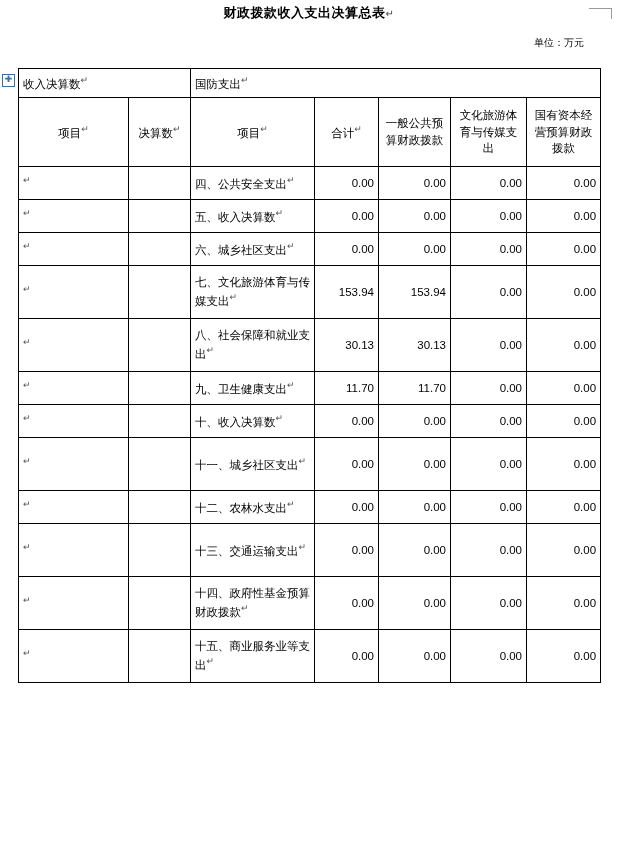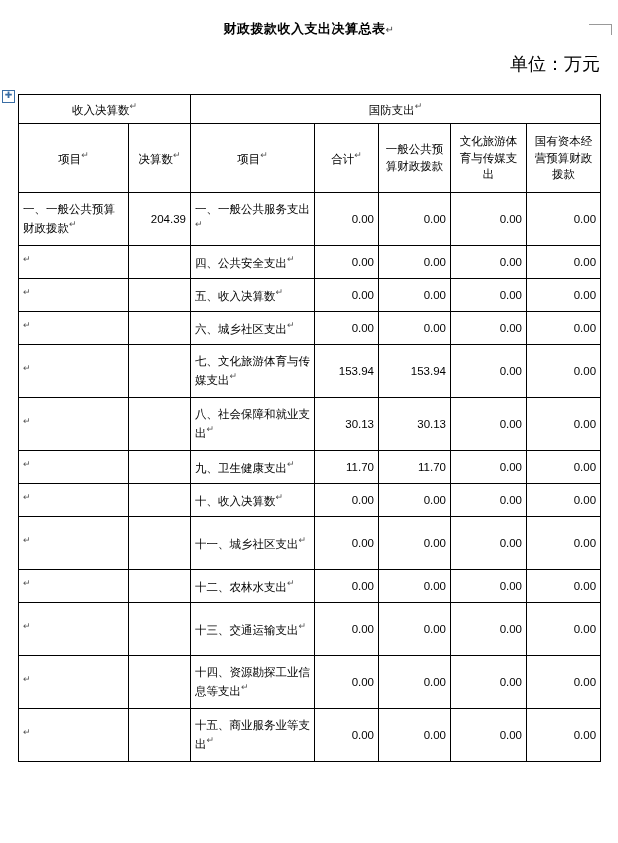--- a/index.html
+++ b/index.html
@@ -18,53 +18,53 @@
   .page {
     position: relative;
     width: 618px;
     height: 843px;
     box-sizing: border-box;
   }
   .doc-title {
     text-align: center;
     font-size: 13px;
     font-weight: bold;
-    margin: 20px 0 0 0;
+    margin: 4px 0 0 0;
     letter-spacing: 0.5px;
   }
   .title-mark {
     font-weight: normal;
     font-size: 10px;
     color: #444;
   }
   .unit-line {
     text-align: right;
-    font-size: 18px;
-    margin: 14px 18px 0 0;
+    font-size: 10px;
+    margin: 14px 34px 0 0;
   }
   .table-wrap {
     position: relative;
     margin: 18px 0 0 18px;
     width: 582px;
   }
   table.fin {
     border-collapse: collapse;
     width: 582px;
     table-layout: fixed;
   }
   table.fin td, table.fin th {
     border: 1px solid #000000;
     font-size: 11.5px;
     font-weight: normal;
     padding: 3px 4px;
     vertical-align: middle;
     line-height: 1.45;
   }
   .grp-hdr {
-    text-align: center;
+    text-align: left;
     height: 22px;
   }
   .sub-hdr {
     text-align: center;
     height: 62px;
   }
   .lbl {
     text-align: left;
     height: 26px;
   }
@@ -144,29 +144,20 @@
         </tr>
         <tr>
           <td class="sub-hdr"><span>项目</span><span class="mark">↵</span></td>
           <td class="sub-hdr"><span>决算数</span><span class="mark">↵</span></td>
           <td class="sub-hdr"><span>项目</span><span class="mark">↵</span></td>
           <td class="sub-hdr"><span>合计</span><span class="mark">↵</span></td>
           <td class="sub-hdr">一般公共预算财政拨款</td>
           <td class="sub-hdr">文化旅游体育与传媒支出</td>
           <td class="sub-hdr">国有资本经营预算财政拨款</td>
         </tr>
-      <tr>
-            <td class="lbl tall"><span>一、一般公共预算财政拨款</span><span class="mark">↵</span></td>
-            <td class="num tall"><span>204.39</span></td>
-            <td class="lbl tall"><span>一、一般公共服务支出</span><span class="mark">↵</span></td>
-            <td class="num tall"><span>0.00</span></td>
-            <td class="num tall"><span>0.00</span></td>
-            <td class="num tall"><span>0.00</span></td>
-            <td class="num tall"><span>0.00</span></td>
-          </tr>
           <tr>
             <td class="lbl"><span></span><span class="mark">↵</span></td>
             <td class="num"><span></span></td>
             <td class="lbl"><span>四、公共安全支出</span><span class="mark">↵</span></td>
             <td class="num"><span>0.00</span></td>
             <td class="num"><span>0.00</span></td>
             <td class="num"><span>0.00</span></td>
             <td class="num"><span>0.00</span></td>
           </tr>
           <tr>
@@ -246,21 +237,21 @@
             <td class="num tall"><span></span></td>
             <td class="lbl tall"><span>十三、交通运输支出</span><span class="mark">↵</span></td>
             <td class="num tall"><span>0.00</span></td>
             <td class="num tall"><span>0.00</span></td>
             <td class="num tall"><span>0.00</span></td>
             <td class="num tall"><span>0.00</span></td>
           </tr>
           <tr>
             <td class="lbl tall"><span></span><span class="mark">↵</span></td>
             <td class="num tall"><span></span></td>
-            <td class="lbl tall"><span>十四、资源勘探工业信息等支出</span><span class="mark">↵</span></td>
+            <td class="lbl tall"><span>十四、政府性基金预算财政拨款</span><span class="mark">↵</span></td>
             <td class="num tall"><span>0.00</span></td>
             <td class="num tall"><span>0.00</span></td>
             <td class="num tall"><span>0.00</span></td>
             <td class="num tall"><span>0.00</span></td>
           </tr>
           <tr>
             <td class="lbl tall"><span></span><span class="mark">↵</span></td>
             <td class="num tall"><span></span></td>
             <td class="lbl tall"><span>十五、商业服务业等支出</span><span class="mark">↵</span></td>
             <td class="num tall"><span>0.00</span></td>

